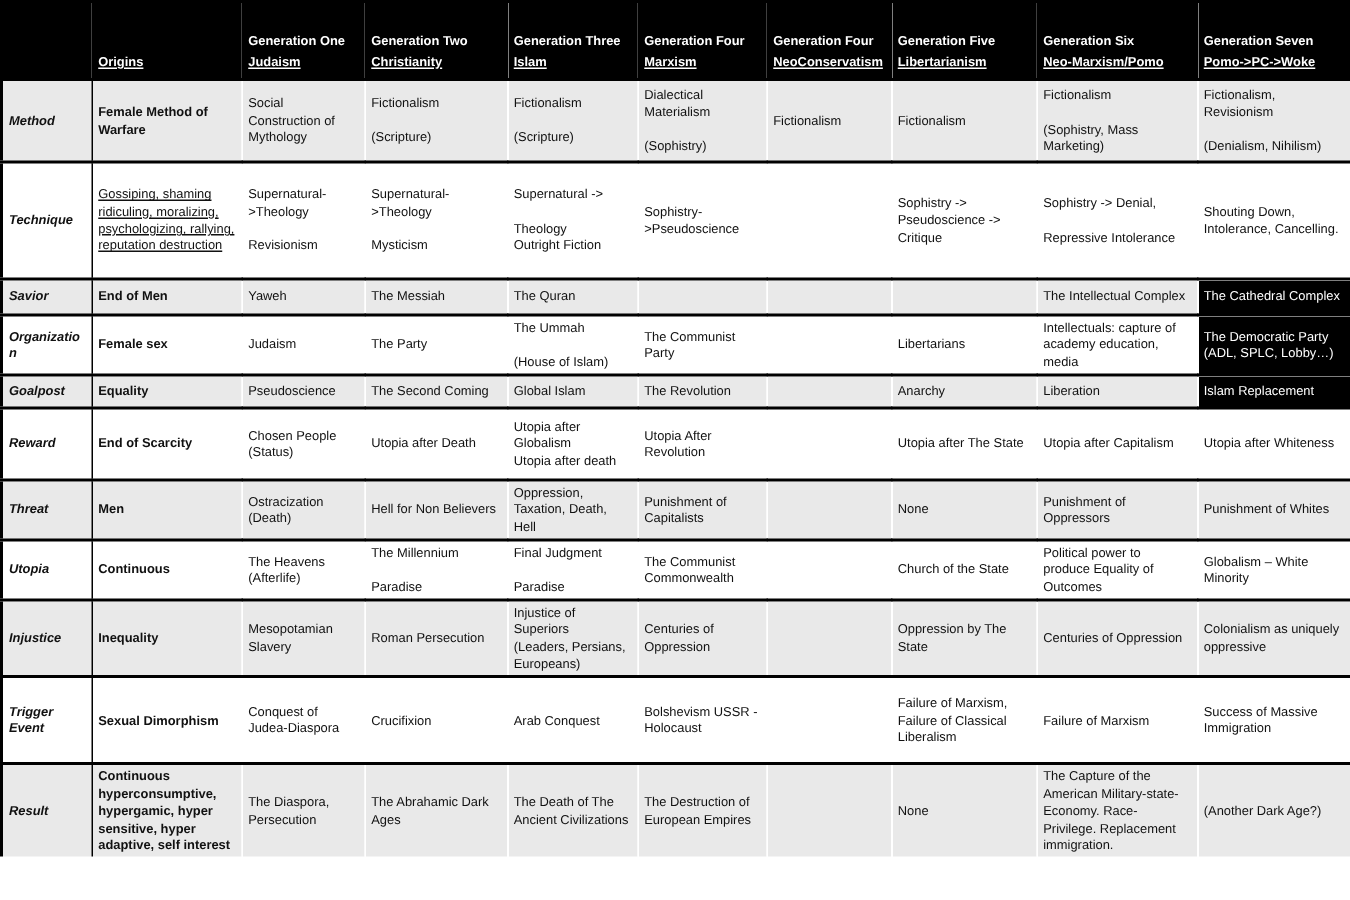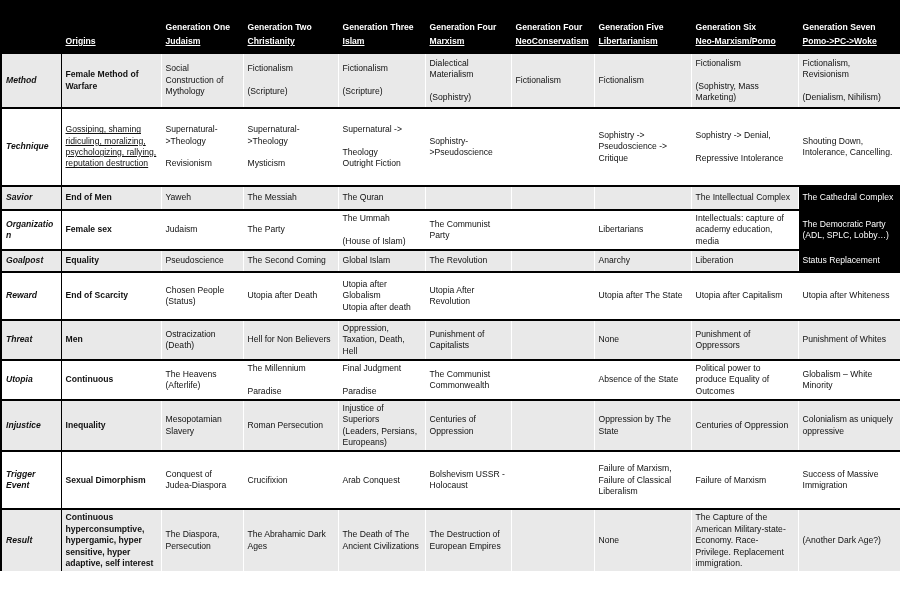--- a/index.html
+++ b/index.html
@@ -143,21 +143,21 @@
         <tr>
           <th class="rlabel">Goalpost</th>
           <td class="origins">Equality</td>
           <td>Pseudoscience</td>
           <td>The Second Coming</td>
           <td>Global Islam</td>
           <td>The Revolution</td>
           <td></td>
           <td>Anarchy</td>
           <td>Liberation</td>
-          <td class="dark">Status Replacement</td>
+          <td class="dark">Islam Replacement</td>
         </tr>
         <tr>
           <th class="rlabel">Reward</th>
           <td class="origins">End of Scarcity</td>
           <td>Chosen People (Status)</td>
           <td>Utopia after Death</td>
           <td>Utopia after Globalism
 Utopia after death</td>
           <td>Utopia After Revolution</td>
           <td></td>
@@ -183,21 +183,21 @@
           <td class="origins">Continuous</td>
           <td>The Heavens (Afterlife)</td>
           <td>The Millennium
 
 Paradise</td>
           <td>Final Judgment
 
 Paradise</td>
           <td>The Communist Commonwealth</td>
           <td></td>
-          <td>Absence of the State</td>
+          <td>Church of the State</td>
           <td>Political power to produce Equality of Outcomes</td>
           <td>Globalism – White Minority</td>
         </tr>
         <tr>
           <th class="rlabel">Injustice</th>
           <td class="origins">Inequality</td>
           <td>Mesopotamian Slavery</td>
           <td>Roman Persecution</td>
           <td>Injustice of Superiors
 (Leaders, Persians, Europeans)</td>

